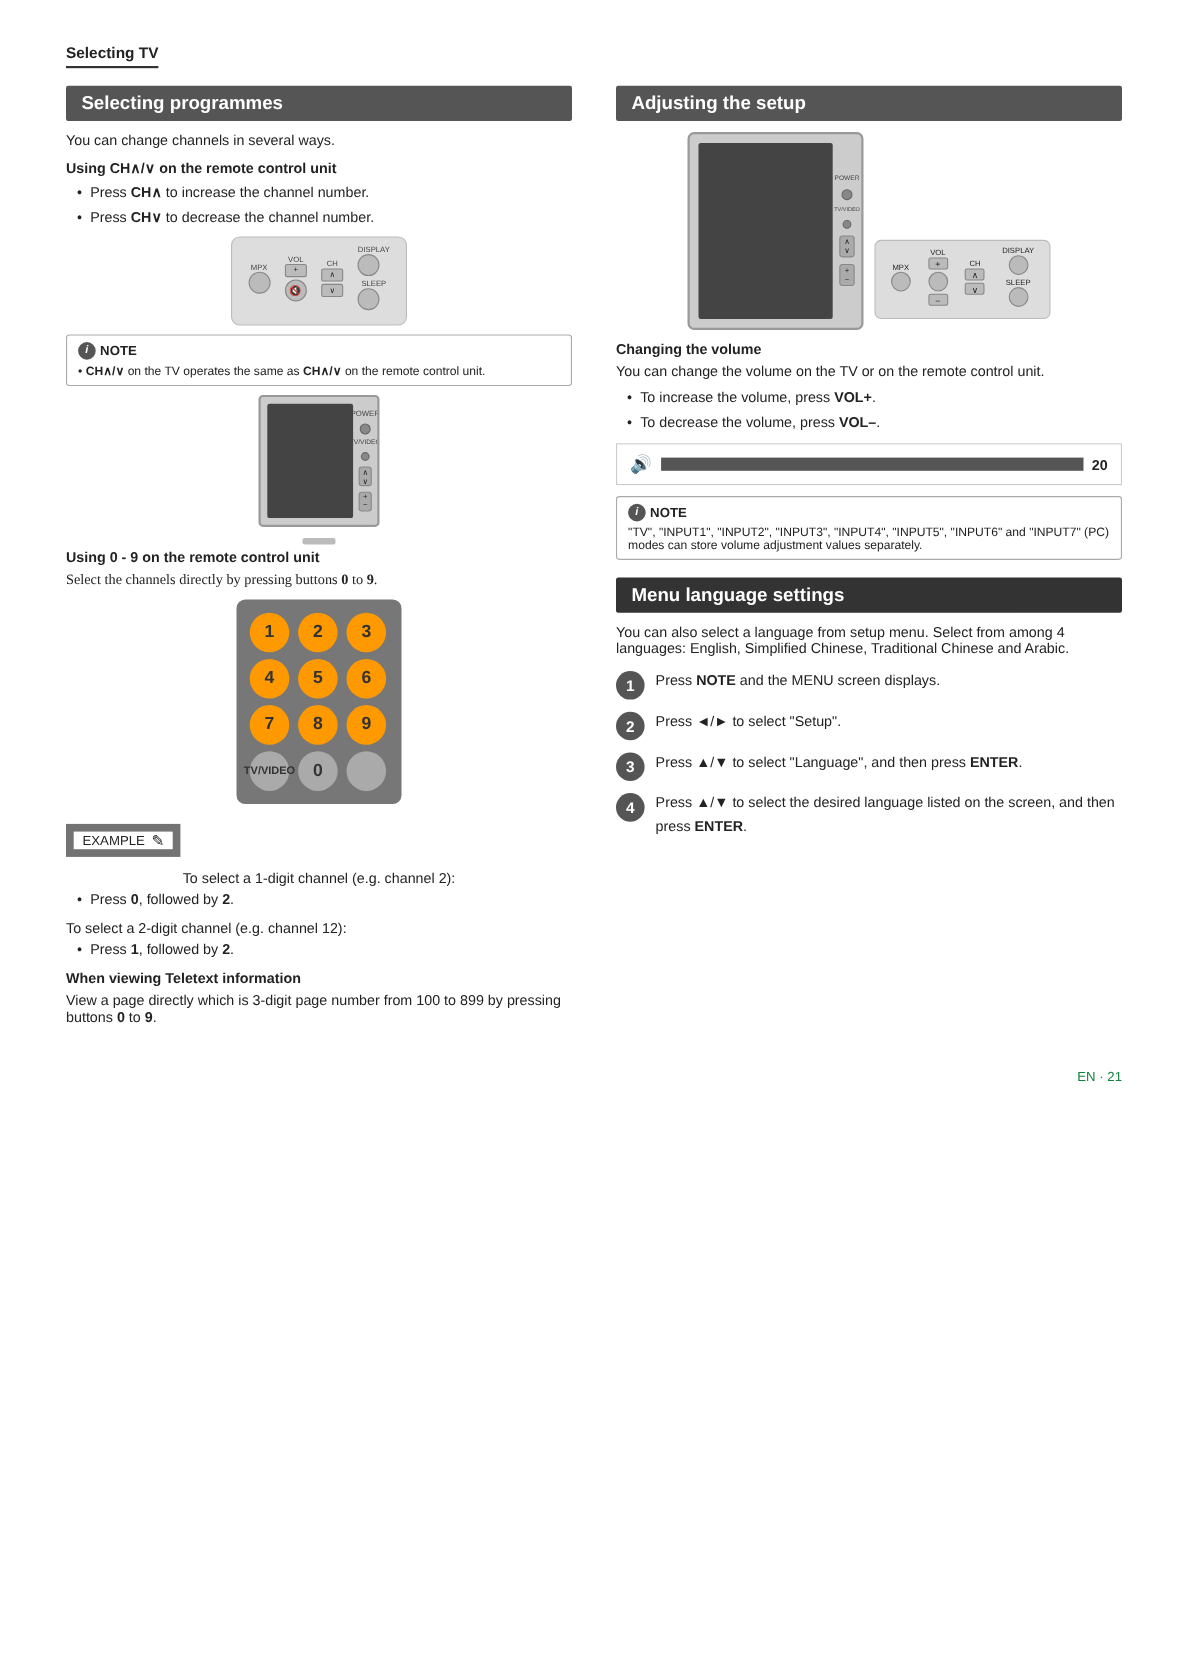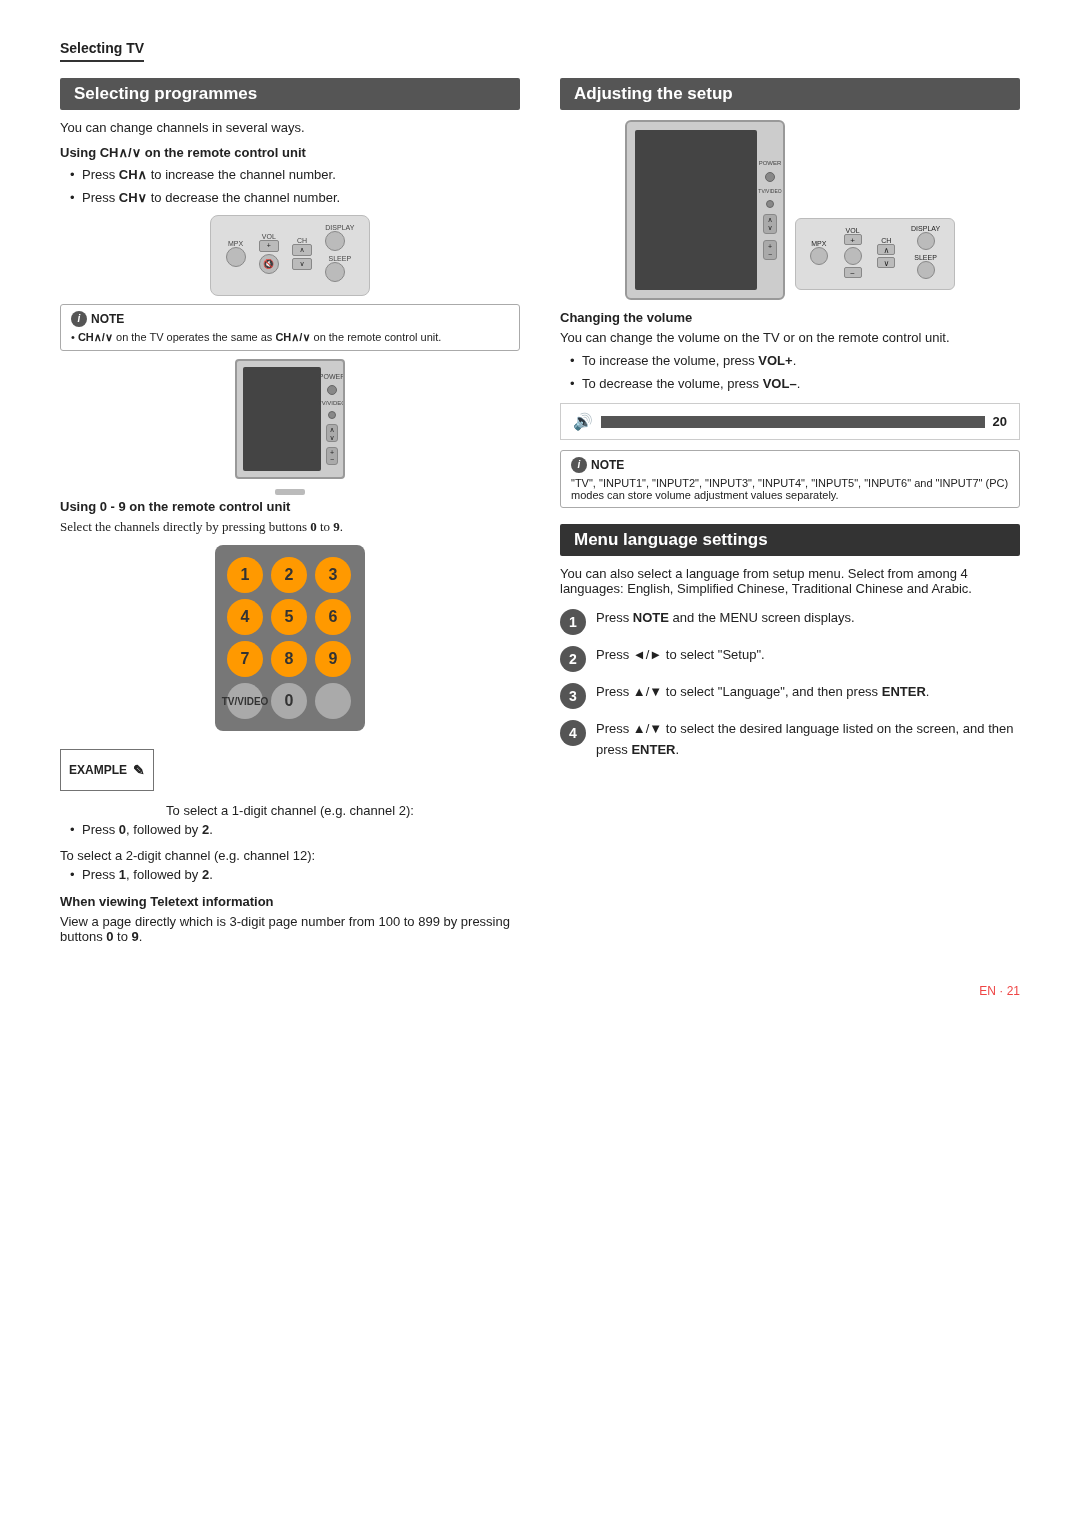--- a/index.html
+++ b/index.html
@@ -130,24 +130,24 @@
       font-size: 16px;
       font-weight: bold;
       color: #333;
       cursor: pointer;
     }
 
     .example-box {
       display: flex;
       align-items: center;
       gap: 6px;
-      border: 1px solid #737373;
-      padding: 12px 8px;
+      border: 7px solid #737373;
+      padding: 0 8px;
       margin: 8px 0 4px 0;
-      font-weight: bold;
+      font-weight: normal;
       font-size: 12px;
       display: inline-flex;
     }
     .example-icon {
       font-size: 14px;
     }
 
     
     .vol-bar-container {
       display: flex;
@@ -194,21 +194,21 @@
     .step-text {
       line-height: 1.6;
       font-size: 13px;
     }
     .small { font-size: 11px; }
 
     .page-footer {
       text-align: right;
       font-size: 12px;
       margin-top: 40px;
-      color: #ef4444;
+      color: #15803d;
     }
 
     
     .remote-top {
       width: 160px;
       background: #ddd;
       border: 1px solid #bbb;
       border-radius: 8px;
       padding: 8px;
       margin: 0 auto;

